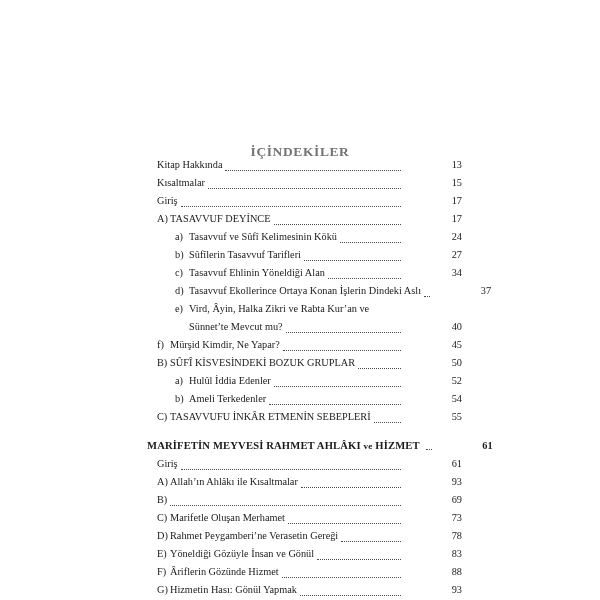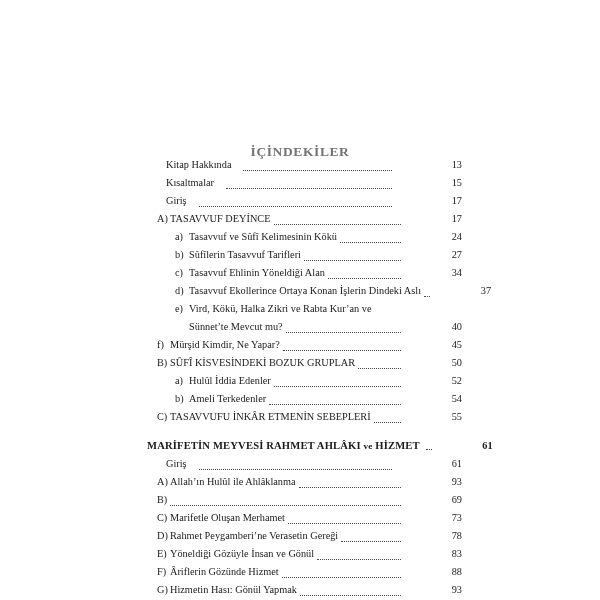--- a/index.html
+++ b/index.html
@@ -84,21 +84,21 @@
   .toc-row .pagenum {
     flex: 0 0 auto;
     text-align: right;
     min-width: 16px;
     padding-left: 1px;
     font-size: 10.3px;
     margin-left: 44px;
   }
 
   
-  .lvl-0 { padding-left: 10px; gap: 9px; }
+  .lvl-0 { padding-left: 10px; }
   .lvl-0 .marker { width: 0; }
 
   .lvl-1 { padding-left: 10px; }
   .lvl-1 .marker { width: 13px; }
 
   .lvl-2 { padding-left: 28px; }
   .lvl-2 .marker { width: 14px; }
 
   
   .row-heading {
@@ -174,21 +174,21 @@
         <span class="pagenum">34</span>
       </div>
       <div class="toc-row lvl-2">
         <span class="marker">d)</span>
         <span class="label">Tasavvuf Ekollerince Ortaya Konan İşlerin Dindeki Aslı</span>
         <span class="leader"></span>
         <span class="pagenum">37</span>
       </div>
       <div class="toc-row lvl-2 row-noleader">
         <span class="marker">e)</span>
-        <span class="label">Vird, Kökü, Halka Zikri ve Rabta Kur’an ve</span>
+        <span class="label">Vird, Âyin, Halka Zikri ve Rabta Kur’an ve</span>
         <span class="leader"></span>
         <span class="pagenum"></span>
       </div>
       <div class="toc-row row-cont">
         <span class="marker"></span>
         <span class="label">Sünnet’te Mevcut mu?</span>
         <span class="leader"></span>
         <span class="pagenum">40</span>
       </div>
       <div class="toc-row lvl-1">
@@ -229,21 +229,21 @@
         <span class="pagenum">61</span>
       </div>
       <div class="toc-row lvl-0">
         <span class="marker"></span>
         <span class="label">Giriş</span>
         <span class="leader"></span>
         <span class="pagenum">61</span>
       </div>
       <div class="toc-row lvl-1">
         <span class="marker">A)</span>
-        <span class="label">Allah’ın Hulûl ile Ahlâklanma</span>
+        <span class="label">Allah’ın Ahlâkı ile Kısaltmalar</span>
         <span class="leader"></span>
         <span class="pagenum">93</span>
       </div>
       <div class="toc-row lvl-1">
         <span class="marker">B)</span>
         <span class="leader"></span>
         <span class="pagenum">69</span>
       </div>
       <div class="toc-row lvl-1">
         <span class="marker">C)</span>

